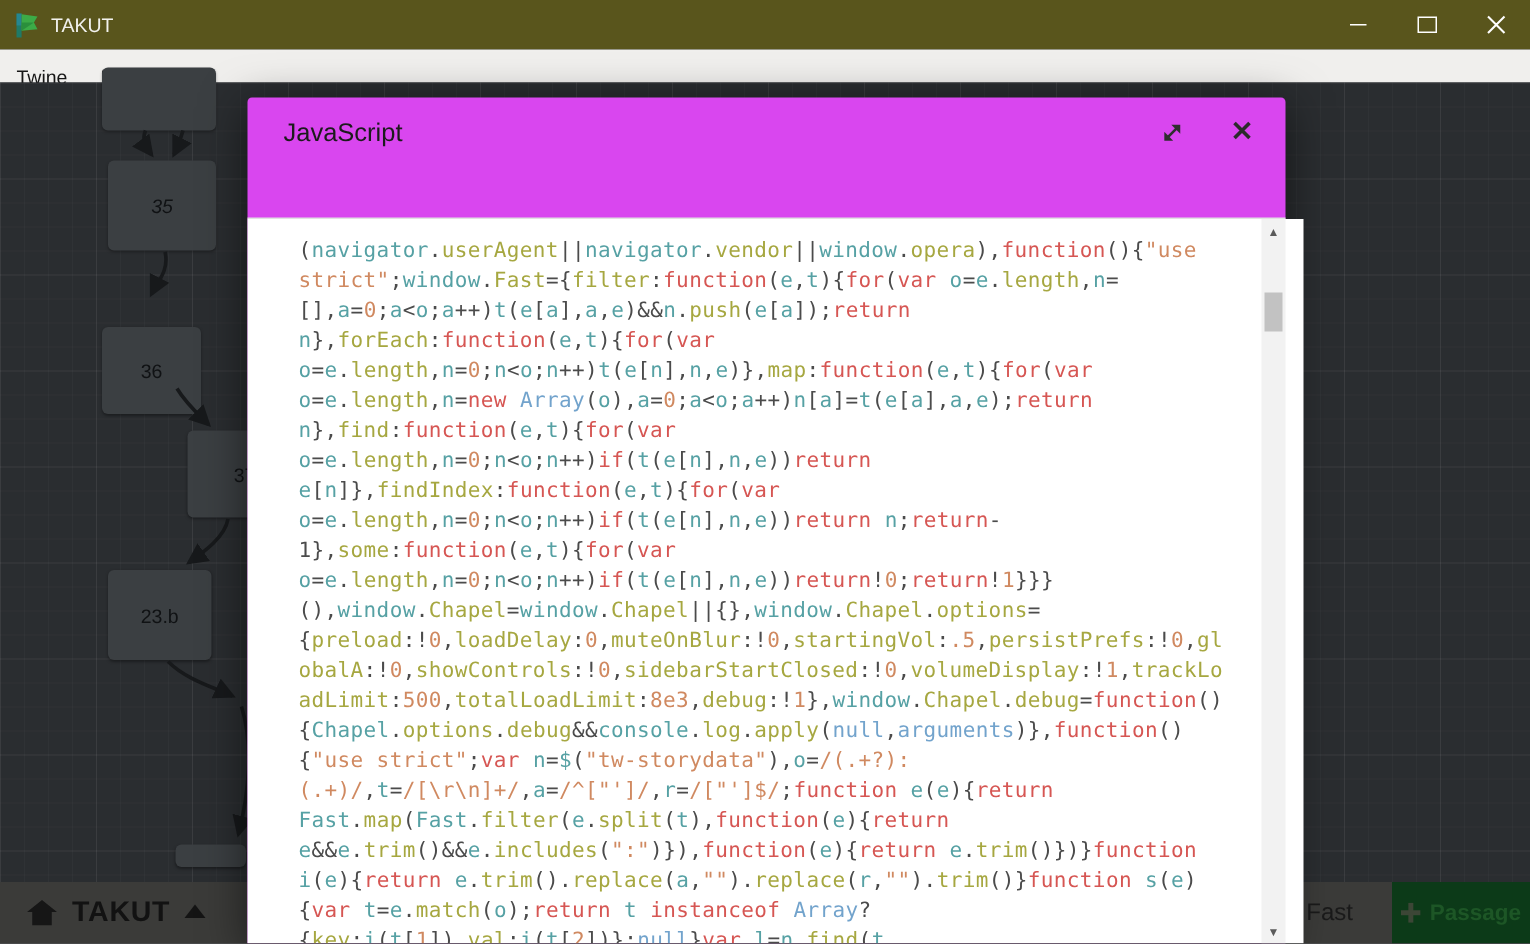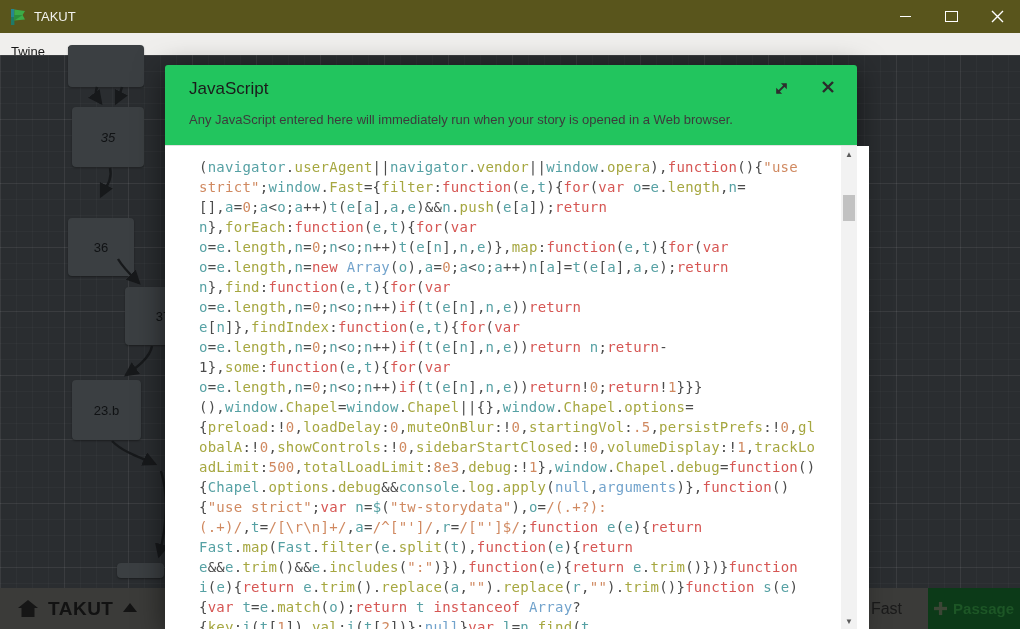--- a/index.html
+++ b/index.html
@@ -44,21 +44,21 @@
     border-bottom:9px solid #141414;display:inline-block;margin-left:10px;transform:translateY(-1px);}
   .play-group{position:absolute;right:118px;top:0;height:41px;display:flex;align-items:center;}
   .play-triangle{width:0;height:0;border-top:8px solid transparent;border-bottom:8px solid transparent;
     border-left:13px solid #131313;display:inline-block;}
   .play-label{font-size:16px;color:#1a1a1a;margin-left:6px;}
   .passage-btn{position:absolute;right:0;top:0;height:41px;width:92px;background:#0c3a18;
     display:flex;align-items:center;justify-content:flex-start;border:none;}
   .passage-btn-label{font-size:15px;color:#1d5626;margin-left:6px;font-weight:700;}
 
   
-  .dialog{position:absolute;left:165px;top:65px;width:692px;height:564px;background:#22c55e;
+  .dialog{position:absolute;left:165px;top:65px;width:692px;height:564px;background:#d946ef;
     border-radius:3px 3px 0 0;box-shadow:0 6px 30px rgba(0,0,0,.55);z-index:10;}
   .dialog-header{position:relative;height:80px;border-bottom:1px solid #e2e2e2;}
   .dialog-title{position:absolute;left:24px;top:14px;font-size:17px;color:#1b1b1b;}
   .dialog-desc{position:absolute;left:24px;top:47px;font-size:13px;color:#3c3c3c;}
   .dialog-expand{position:absolute;right:66px;top:15px;width:18px;height:18px;cursor:pointer;}
   .dialog-close{position:absolute;right:18px;top:15px;width:18px;height:18px;cursor:pointer;}
 
   
   .code-area{position:absolute;left:0;top:81px;width:676px;bottom:0;overflow:hidden;background:#fff;padding-left:28px;}
   .code-content{position:absolute;left:34px;top:11px;right:4px;
@@ -168,21 +168,20 @@
         <rect x="5.6" y="0" width="3.8" height="15" fill="#3c4636"></rect>
         <rect x="0" y="5.6" width="15" height="3.8" fill="#3c4636"></rect>
       </svg>
       <span class="passage-btn-label">Passage</span>
     </button>
   </div>
 
   <div class="dialog">
     <div class="dialog-header">
       <div class="dialog-title">JavaScript</div>
-      <div class="dialog-desc">Any JavaScript entered here will immediately run when your story is opened in a Web browser.</div>
       <div class="dialog-expand">
         <svg width="17" height="17" viewBox="0 0 16 16">
           <path d="M4,12 L12,4" stroke="#2e2e2e" stroke-width="1.7"></path>
           <polygon points="13,3 13,8.6 7.4,3" fill="#2e2e2e"></polygon>
           <polygon points="3,13 3,7.4 8.6,13" fill="#2e2e2e"></polygon>
         </svg>
       </div>
       <div class="dialog-close">
         <svg width="14" height="14" viewBox="0 0 14 14">
           <path d="M2,2 L12,12 M12,2 L2,12" stroke="#2b2b2b" stroke-width="2.4"></path>

